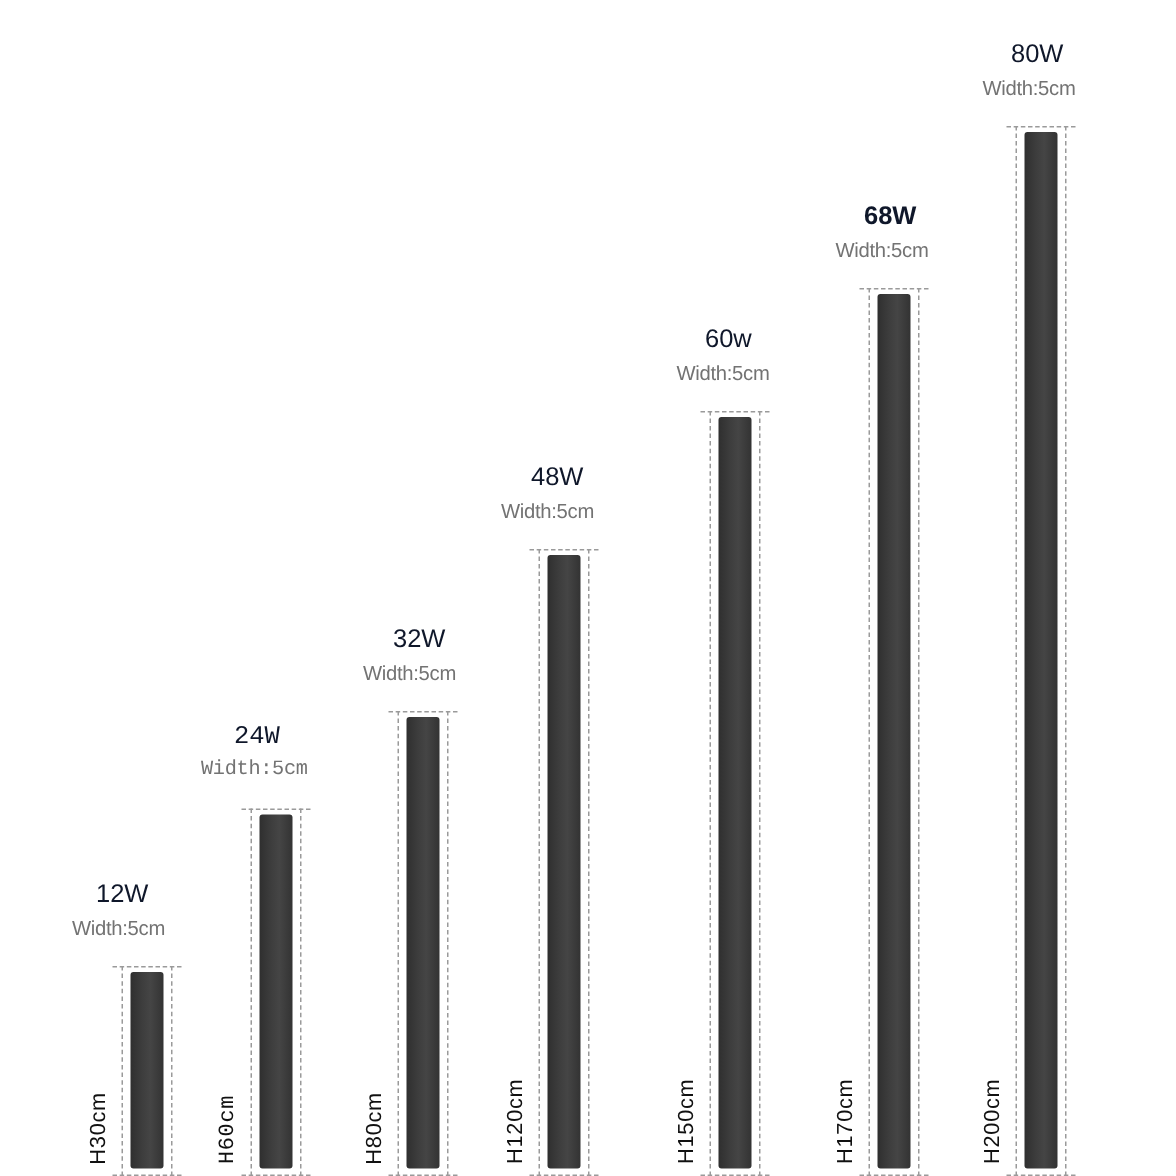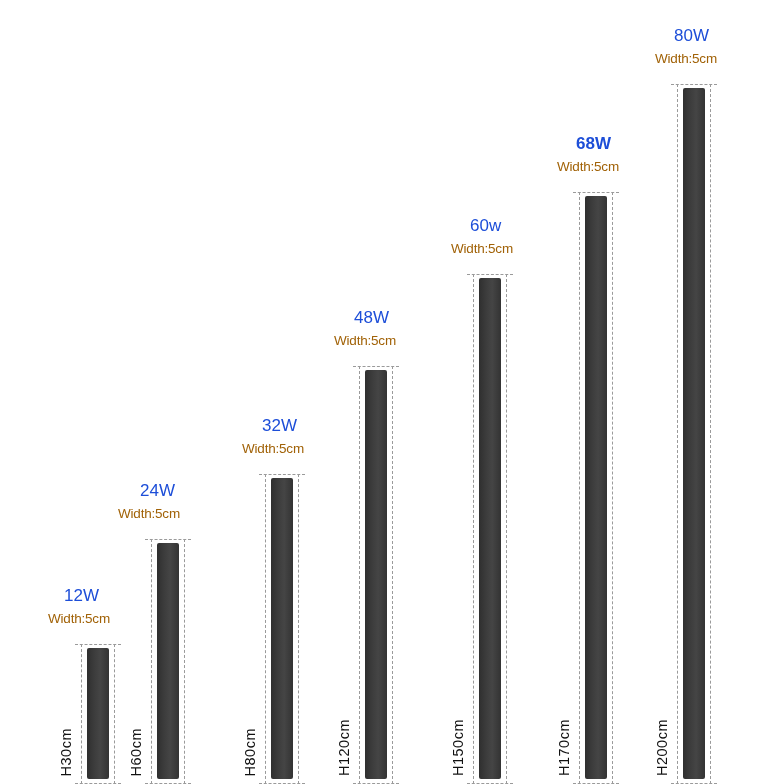--- a/index.html
+++ b/index.html
@@ -43,29 +43,29 @@
     border-top: 1px dashed #9a9a9a;
     height: 0;
   }
   .tick-top { top: 0; }
   .tick-bottom { bottom: 0; }
   
   .width-label {
     position: absolute;
     white-space: nowrap;
     font-size: 13.5px;
-    color: #a16207;
+    color: #737373;
     letter-spacing: -0.2px;
   }
   
   .watt-label {
     position: absolute;
     white-space: nowrap;
     font-size: 17px;
-    color: #1d4ed8;
+    color: #0f172a;
     font-weight: 400;
   }
   
   .height-label {
     position: absolute;
     white-space: nowrap;
     font-size: 14.5px;
     color: #111111;
     writing-mode: vertical-rl;
     text-orientation: mixed;
@@ -82,21 +82,21 @@
     <div class="watt-label" style="left:-8px; bottom:178px;">12W</div>
     <div class="width-label" style="left:-24px; bottom:158px;">Width:5cm</div>
     <div class="frame" style="left:9px; width:34px; height:140px;">
       <div class="tick-top"></div>
       <div class="tick-bottom"></div>
     </div>
     <div class="bar" style="left:15px; width:22px; height:131px; bottom:5px;"></div>
     <div class="height-label" style="left:-14px; bottom:8px;">H30cm</div>
   </div>
 
-  <div class="item" style="left:142px; width:52px; height:285px;">
+  <div class="item" style="left:158px; width:52px; height:285px;font-family:Liberation Mono, monospace;">
     <div class="watt-label" style="left:-2px; bottom:283px;">24W</div>
     <div class="width-label" style="left:-24px; bottom:263px;">Width:5cm</div>
     <div class="frame" style="left:9px; width:34px; height:245px;">
       <div class="tick-top"></div>
       <div class="tick-bottom"></div>
     </div>
     <div class="bar" style="left:15px; width:22px; height:236px; bottom:5px;"></div>
     <div class="height-label" style="left:-14px; bottom:8px;">H60cm</div>
   </div>
 

